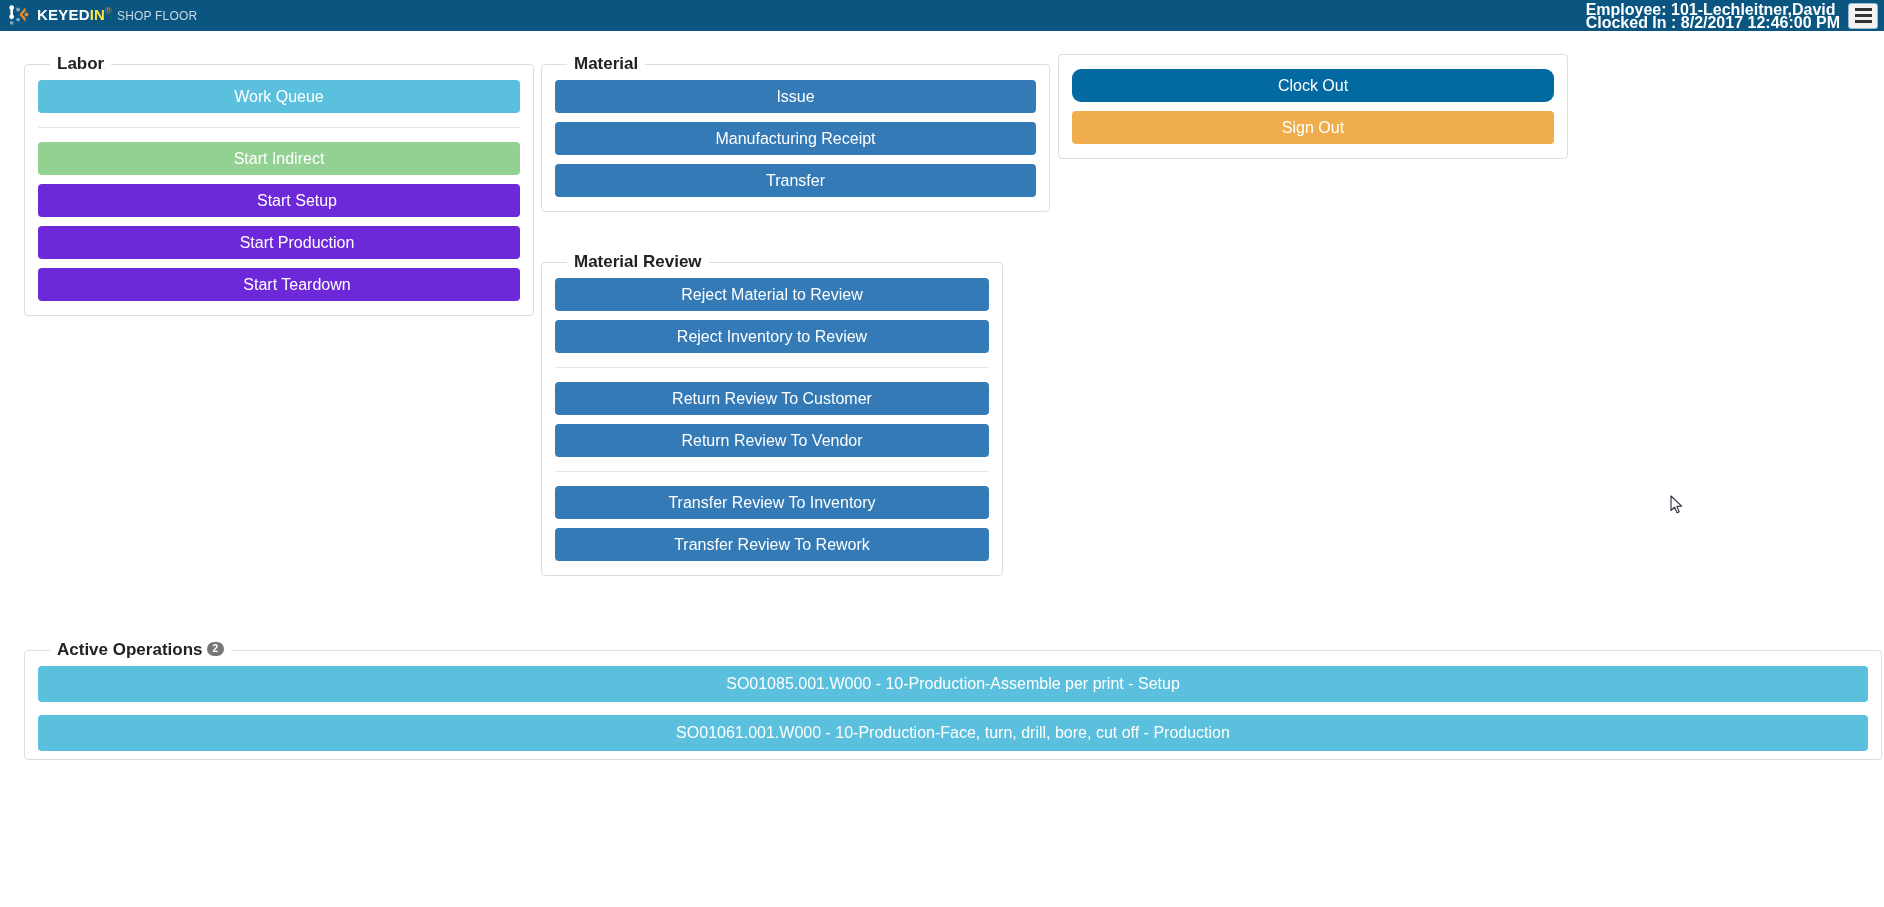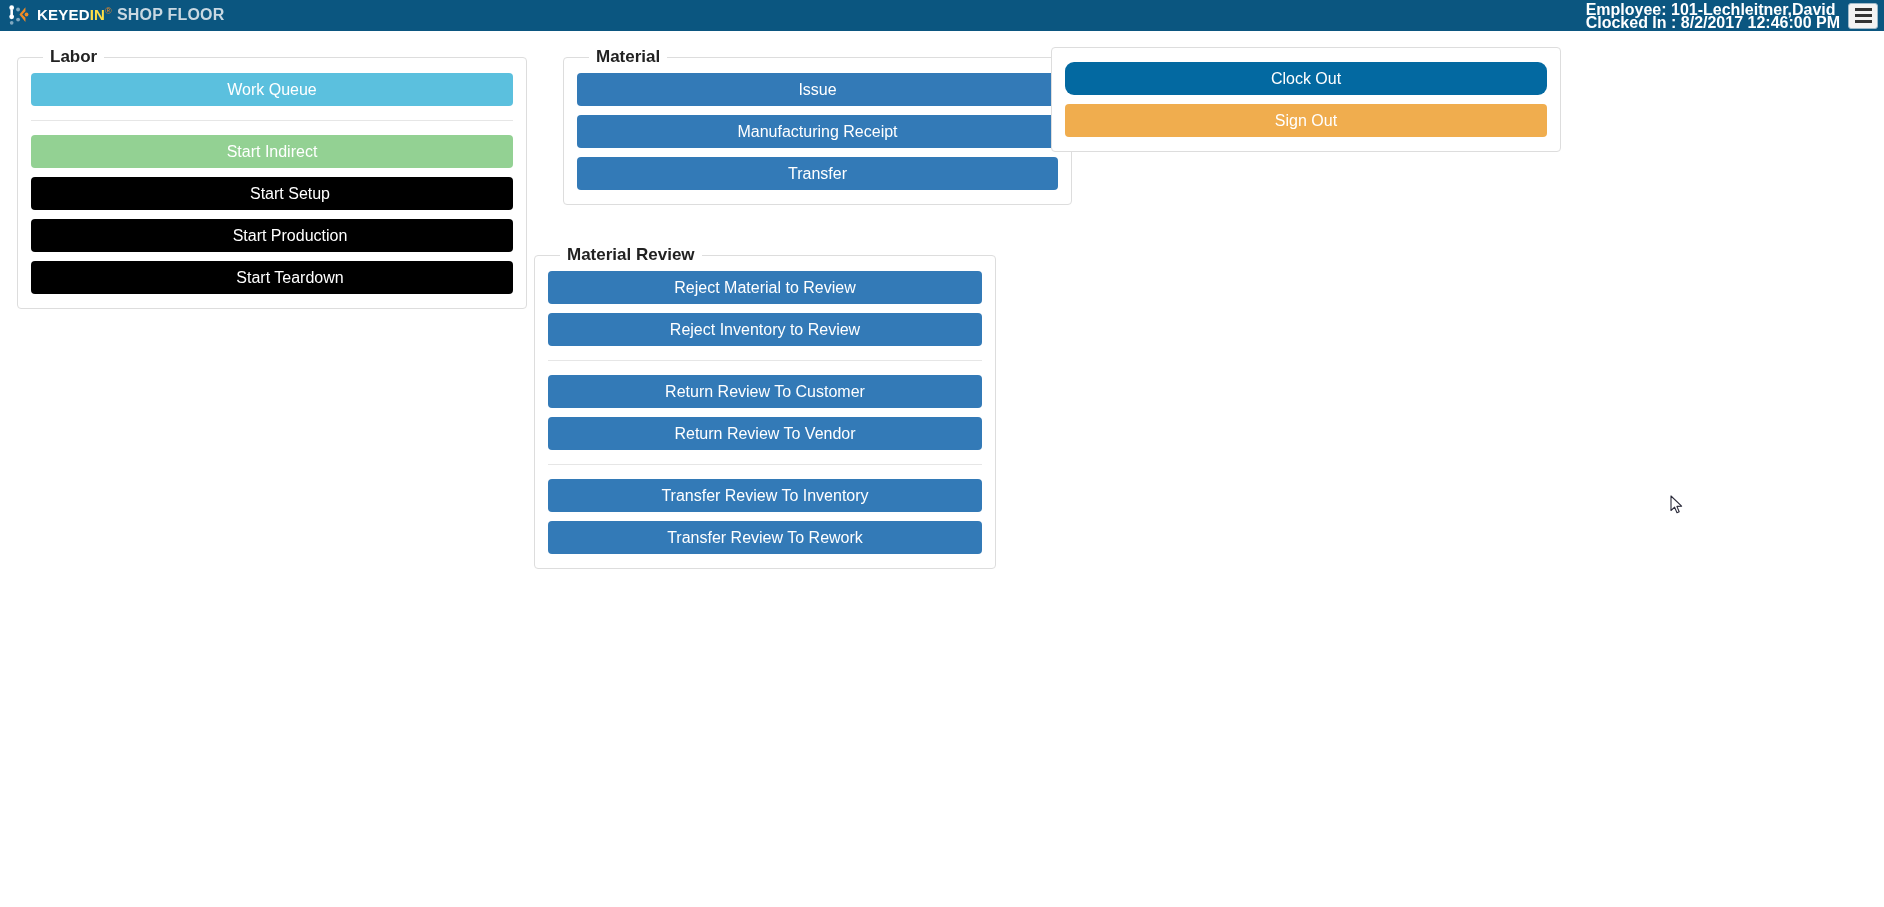--- a/index.html
+++ b/index.html
@@ -26,21 +26,21 @@
   .logo-mark { width: 22px; height: 22px; display: block; }
   .brand-text {
     font-size: 15px;
     letter-spacing: 0.2px;
     white-space: nowrap;
     line-height: 1;
   }
   .brand-keyed { color: #ffffff; font-weight: bold; }
   .brand-in { color: #fde047; font-weight: bold; text-align: center; }
   .brand-reg { color: #f08a24; font-size: 9px; vertical-align: super; }
-  .brand-shop { color: #c9d8e2; font-weight: bold; margin-left: 5px; font-size: 16px; }
+  .brand-shop { color: #c9d8e2; font-weight: normal; margin-left: 5px; font-size: 12px; }
 
   .topbar-right {
     position: absolute;
     right: 6px; top: 0;
     height: 31px;
     display: flex;
     align-items: center;
     gap: 8px;
   }
   .emp-block {
@@ -66,21 +66,21 @@
     display: block;
     width: 17px; height: 3px;
     background: #333333;
   }
 
   
   .page { position: relative; width: 1884px; height: 876px; background: #fff; }
 
   fieldset.panel {
     position: absolute;
-    margin: 4px;
+    margin: 11px;
     border: 1px solid #dddddd;
     border-radius: 4px;
     background: #ffffff;
     padding: 6px 13px 14px 13px;
   }
   fieldset.panel > legend {
     font-size: 17px;
     font-weight: bold;
     color: #222222;
     padding: 0 7px;
@@ -109,34 +109,34 @@
     font-family: "Liberation Sans", sans-serif;
     height: 33px;
     line-height: 33px;
     text-align: center;
     margin-bottom: 9px;
     cursor: pointer;
     padding: 0;
   }
   .btn:last-child { margin-bottom: 0; }
   .btn-lightblue  { background: #5bc0de; }
-  .btn-green      { background: #000000; padding-left: 36px; }
+  .btn-green      { background: #6d28d9; padding-left: 36px; }
   .btn-green-pale { background: #93d193; }
   .btn-blue       { background: #337ab7; }
   .btn-red        { background: #0369a1; border-radius: 9px; }
   .btn-orange     { background: #f0ad4e; }
   .hr-sep {
     border: 0;
     border-top: 1px solid #e6e6e6;
     margin: 14px 0 14px 0;
   }
 
   
   #labor-panel    { left: 13px;   top: 12px;  width: 510px; }
-  #material-panel { left: 559px;  top: 12px;  width: 509px; }
+  #material-panel { left: 530px;  top: 12px;  width: 509px; }
   #review-panel   { left: 530px;  top: 210px; width: 462px; }
   #session-panel  { left: 1047px; top: 12px;  width: 510px; padding-top: 14px; }
   #ops-panel      { left: 13px;   top: 598px; width: 1858px; }
 
   
   .op-btn {
     height: 36px;
     line-height: 36px;
     font-size: 16px;
     margin-bottom: 13px;
@@ -213,18 +213,23 @@
     <hr class="hr-sep">
     <button class="btn btn-blue">Transfer Review To Inventory</button>
     <button class="btn btn-blue">Transfer Review To Rework</button>
   </fieldset>
 
   <fieldset class="panel" id="session-panel">
     <button class="btn btn-red">Clock Out</button>
     <button class="btn btn-orange">Sign Out</button>
   </fieldset>
 
+  <fieldset class="panel" id="ops-panel">
+    <legend><span>Active Operations</span><span class="legend-badge">2</span></legend>
+    <button class="btn btn-lightblue op-btn">SO01085.001.W000 - 10-Production-Assemble per print - Setup</button>
+    <button class="btn btn-lightblue op-btn">SO01061.001.W000 - 10-Production-Face, turn, drill, bore, cut off - Production</button>
+  </fieldset>
 
   <svg class="cursor" viewBox="0 0 14 20">
     <path d="M1 1 L1 15.5 L4.6 12.2 L7 17.8 L9.2 16.8 L6.9 11.4 L11.6 11.2 Z" fill="#ffffff" stroke="#2b2b3a" stroke-width="1.1" stroke-linejoin="round"></path>
   </svg>
 
 </div>
 
 </body></html>

